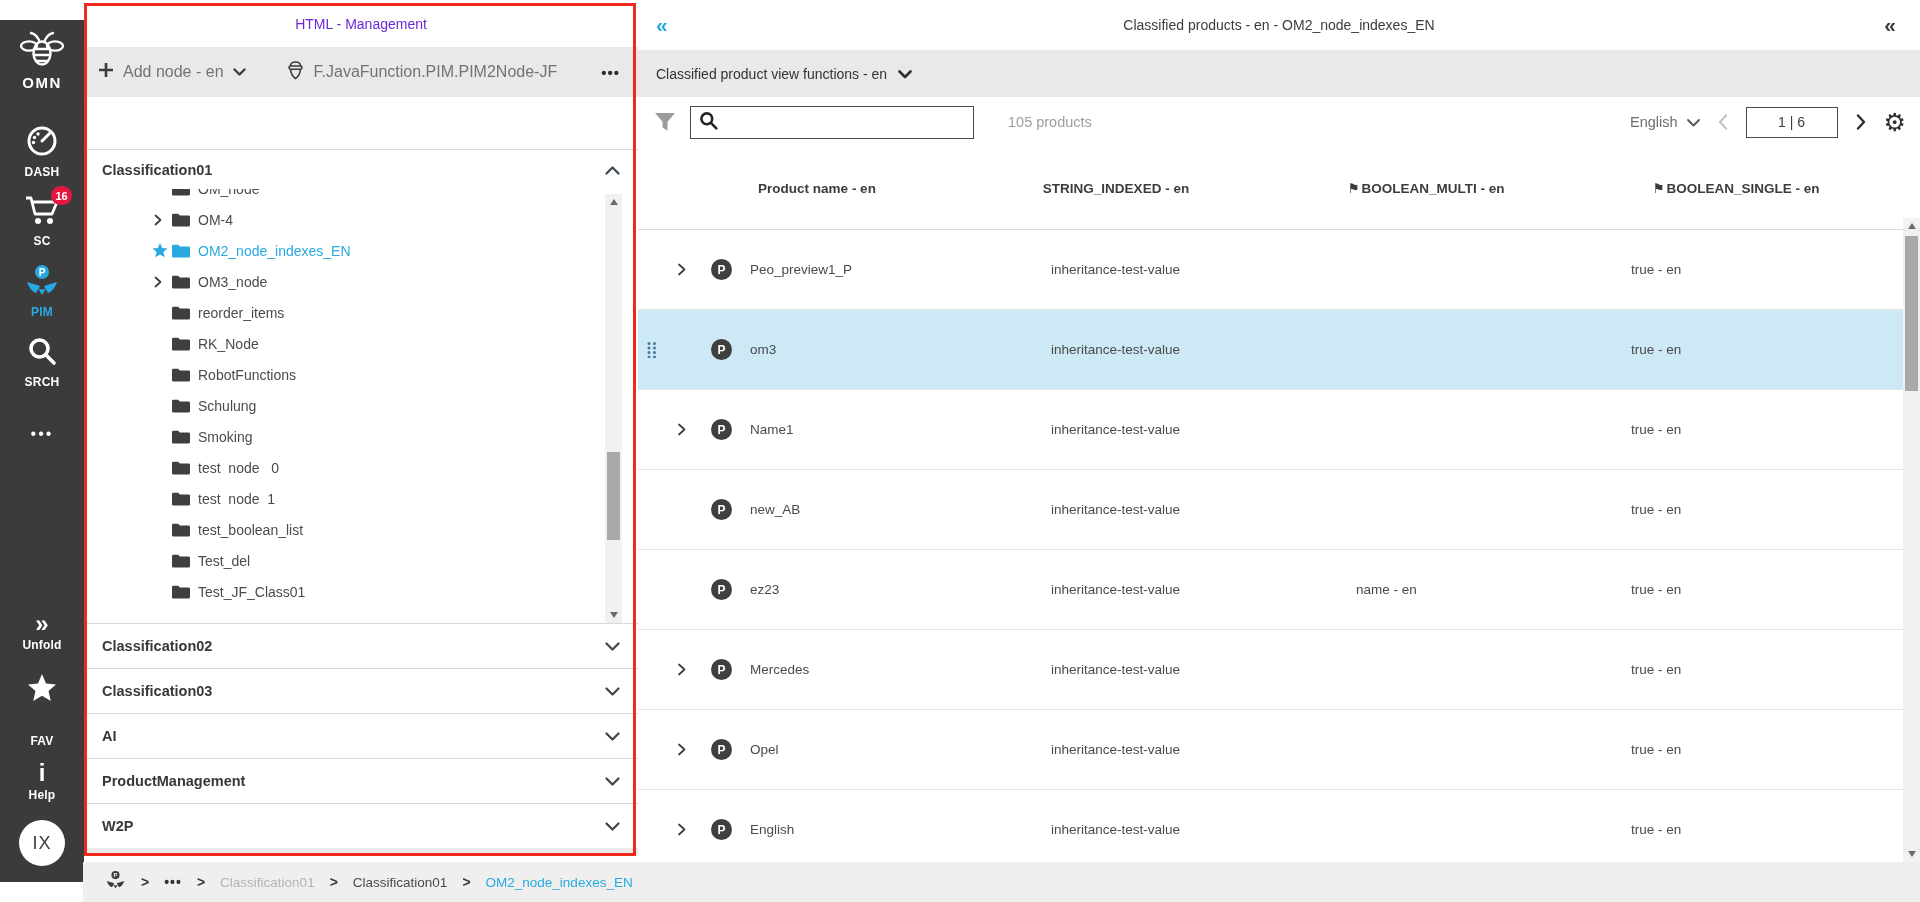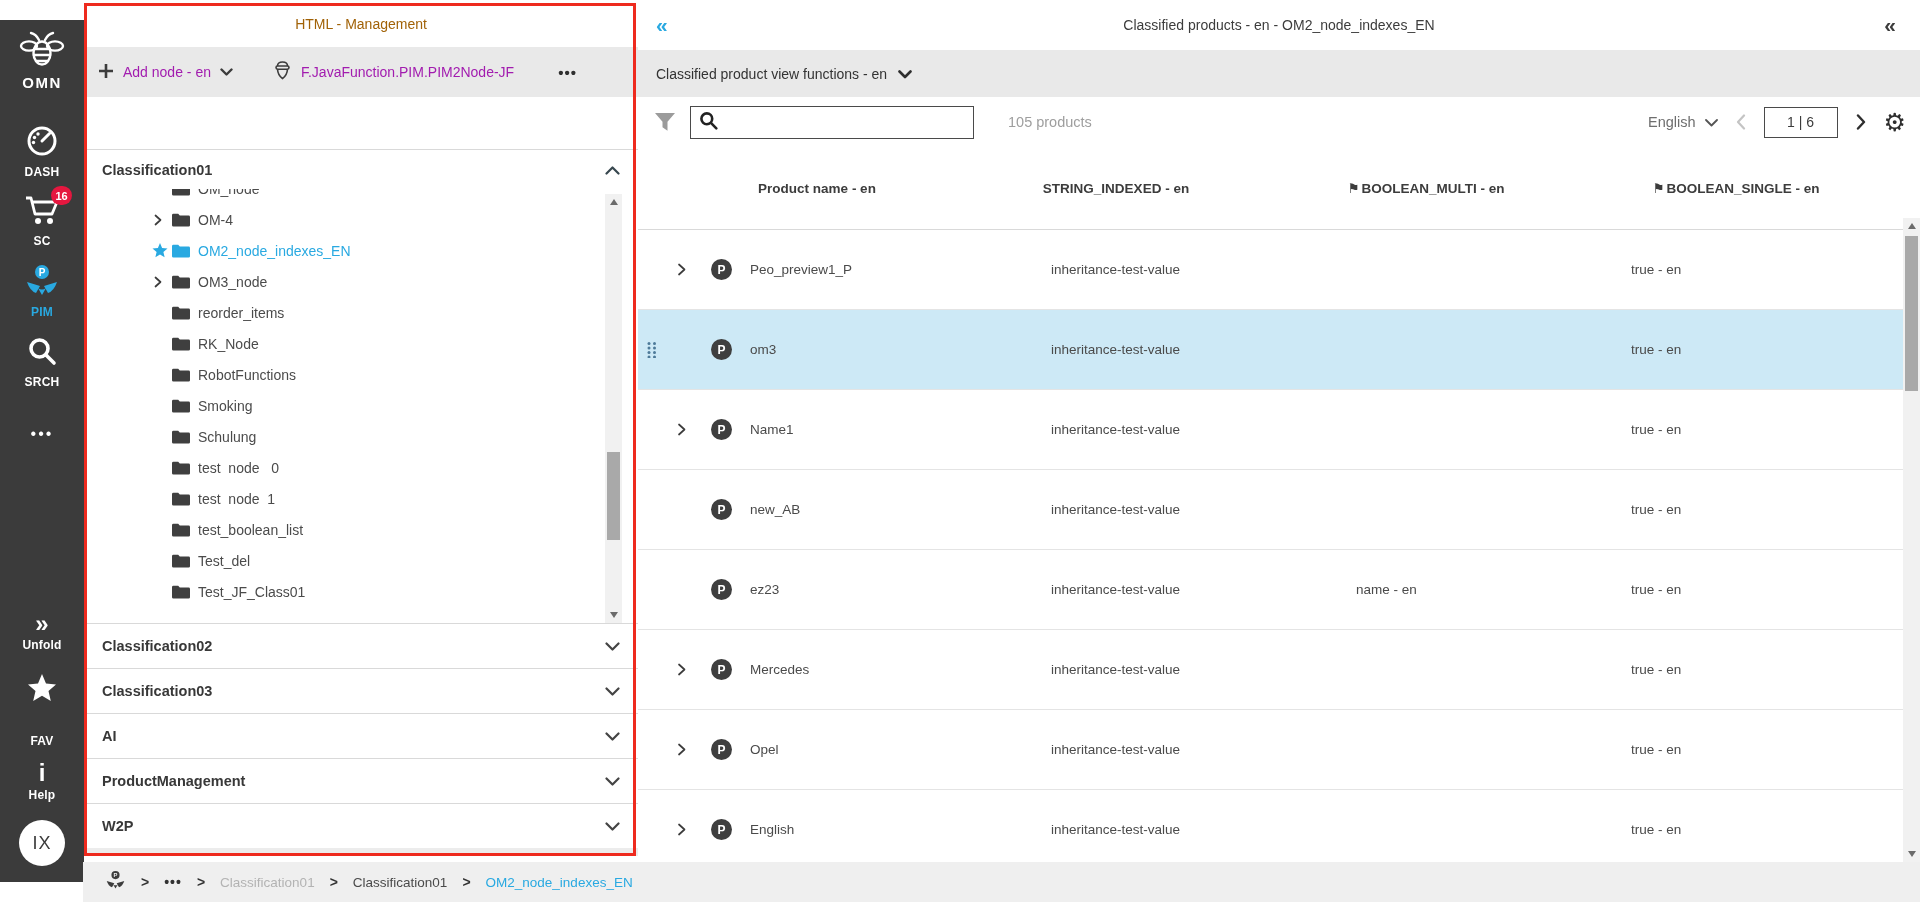--- a/index.html
+++ b/index.html
@@ -24,23 +24,23 @@
   .sb-unfold { margin-bottom:6px; }
   .sb-unfold-glyph { color:#fff; font-size:24px; font-weight:700; line-height:20px; }
   .sb-fav { margin-top:16px;gap:24px; }
   .sb-help { margin-top:14px; }
   .sb-help-glyph { color:#fff; font-size:24px; font-weight:900; line-height:22px; }
   .sb-avatar { width:46px; height:46px; border-radius:50%; background:#fff; color:#3b3b3b; display:flex; align-items:center; justify-content:center; font-size:18px; letter-spacing:1px; margin:18px 0 16px; cursor:pointer; }
   .sc-badge { position:absolute; top:-9px; right:-12px; background:#e5173f; color:#fff; border-radius:10px; min-width:21px; height:19px; font-size:11px; font-weight:700; display:flex; align-items:center; justify-content:center; padding:0 4px; }
 
   
   .panel { width:554px; height:862px; background:#fff; display:flex; flex-direction:column; flex-shrink:0; position:relative; }
-  .panel-title { height:50px; display:flex; align-items:center; justify-content:center; font-size:14px; color:#a16207; }
+  .panel-title { height:50px; display:flex; align-items:center; justify-content:center; font-size:14px; color:#6d28d9; }
   .panel-toolbar { height:50px; background:#e9e9e9; display:flex; align-items:center; padding:0 14px; gap:10px; flex-shrink:0; }
-  .tb-btn { display:flex; align-items:center; gap:9px; cursor:pointer; font-size:14px; color:#a21caf; background:none; border:none; font-family:inherit; }
+  .tb-btn { display:flex; align-items:center; gap:9px; cursor:pointer; font-size:16px; color:#737373; background:none; border:none; font-family:inherit; }
   .tb-func { margin-left:30px; }
   .tb-more { margin-left:34px; font-size:15px; font-weight:700; letter-spacing:1px; color:#2f2f2f; }
   .panel-gap { height:52px; flex-shrink:0; }
   .acc-header { height:45px; border-top:1px solid #d9d9d9; display:flex; align-items:center; justify-content:space-between; padding:0 18px; font-size:14.5px; font-weight:700; color:#383838; cursor:pointer; flex-shrink:0; }
   .acc-header.first { height:40px; }
   .tree { height:434px; overflow:hidden; position:relative; flex-shrink:0; }
   .tree-item { height:31px; display:flex; align-items:center; padding-left:68px; cursor:pointer; }
   .tree-item.clip { margin-top:-16px; }
   .slot { width:20px; display:flex; align-items:center; flex-shrink:0; }
   .folder { width:18px; margin-right:8px; display:flex; align-items:center; flex-shrink:0; }
@@ -66,21 +66,21 @@
   .main-title { position:absolute; left:0; right:0; text-align:center; font-size:14px; color:#3c3c3c; }
   .view-bar { height:47px; background:#e9e9e9; display:flex; align-items:center; padding:0 18px; gap:11px; font-size:14px; color:#333; cursor:pointer; flex-shrink:0; }
   .controls { height:50px; display:flex; align-items:center; padding:0 14px 0 16px; flex-shrink:0; }
   .funnel { margin-right:14px; cursor:pointer; display:flex; }
   .search-box { width:284px; height:33px; border:1.5px solid #4a4a4a; background:#fff; display:flex; align-items:center; padding:0 8px; }
   .search-box input { border:none; outline:none; flex:1; font-size:14px; font-family:inherit; margin-left:6px; }
   .count { color:#9e9e9e; font-size:14.5px; margin-left:34px; }
   .right-controls { margin-left:auto; display:flex; align-items:center; gap:18px; }
   .lang { display:flex; align-items:center; gap:9px; color:#6e6e6e; font-size:14.5px; cursor:pointer; }
   .page-arrow { cursor:pointer; display:flex; align-items:center; }
-  .page-box { width:74px; height:31px; border:1.5px solid #4a4a4a; display:flex; align-items:center; justify-content:center; font-size:14px; color:#3c3c3c; cursor:text; }
+  .page-box { width:92px; height:31px; border:1.5px solid #4a4a4a; display:flex; align-items:center; justify-content:center; font-size:14px; color:#3c3c3c; cursor:text; }
   .gear-glyph { font-size:25px; color:#2e2e2e; cursor:pointer; line-height:25px; }
 
   .thead { display:grid; grid-template-columns:318px 320px 300px 320px 1fr; height:83px; align-items:center; border-bottom:1px solid #d9d9d9; flex-shrink:0; }
   .th { text-align:center; font-size:13.5px; font-weight:700; color:#3c3c3c; cursor:pointer; }
   .th .flag { margin-right:2px; font-weight:400; }
   .th-product { padding-left:40px; }
   .tbody { flex:1; overflow:hidden; }
   .trow { display:grid; grid-template-columns:26px 34px 40px 218px 320px 300px 320px 1fr; align-items:center; height:80px; border-bottom:1px solid #e4e4e4; cursor:pointer; background:#fff; }
   .trow.selected { background:#cde9f6; }
   .cell { font-size:13.5px; color:#4a4a4a; }
@@ -330,31 +330,31 @@
         <span class="tree-label">RobotFunctions</span>
       </div>
 
       <div class="tree-item">
         <span class="slot"></span>
         <span class="folder">
             <svg width="18" height="14" viewBox="0 0 18 14">
               <path d="M0 2.2 Q0 .8 1.4.8 H6.2 L7.8 2.6 H16.6 Q18 2.6 18 4 V12.2 Q18 13.6 16.6 13.6 H1.4 Q0 13.6 0 12.2 Z" fill="#3f3f3f"></path>
             </svg>
           </span>
+        <span class="tree-label">Schulung</span>
+      </div>
+
+      <div class="tree-item">
+        <span class="slot"></span>
+        <span class="folder">
+            <svg width="18" height="14" viewBox="0 0 18 14">
+              <path d="M0 2.2 Q0 .8 1.4.8 H6.2 L7.8 2.6 H16.6 Q18 2.6 18 4 V12.2 Q18 13.6 16.6 13.6 H1.4 Q0 13.6 0 12.2 Z" fill="#3f3f3f"></path>
+            </svg>
+          </span>
         <span class="tree-label">Smoking</span>
-      </div>
-
-      <div class="tree-item">
-        <span class="slot"></span>
-        <span class="folder">
-            <svg width="18" height="14" viewBox="0 0 18 14">
-              <path d="M0 2.2 Q0 .8 1.4.8 H6.2 L7.8 2.6 H16.6 Q18 2.6 18 4 V12.2 Q18 13.6 16.6 13.6 H1.4 Q0 13.6 0 12.2 Z" fill="#3f3f3f"></path>
-            </svg>
-          </span>
-        <span class="tree-label">Schulung</span>
       </div>
 
       <div class="tree-item">
         <span class="slot"></span>
         <span class="folder">
             <svg width="18" height="14" viewBox="0 0 18 14">
               <path d="M0 2.2 Q0 .8 1.4.8 H6.2 L7.8 2.6 H16.6 Q18 2.6 18 4 V12.2 Q18 13.6 16.6 13.6 H1.4 Q0 13.6 0 12.2 Z" fill="#3f3f3f"></path>
             </svg>
           </span>
         <span class="tree-label">test  node   0</span>

